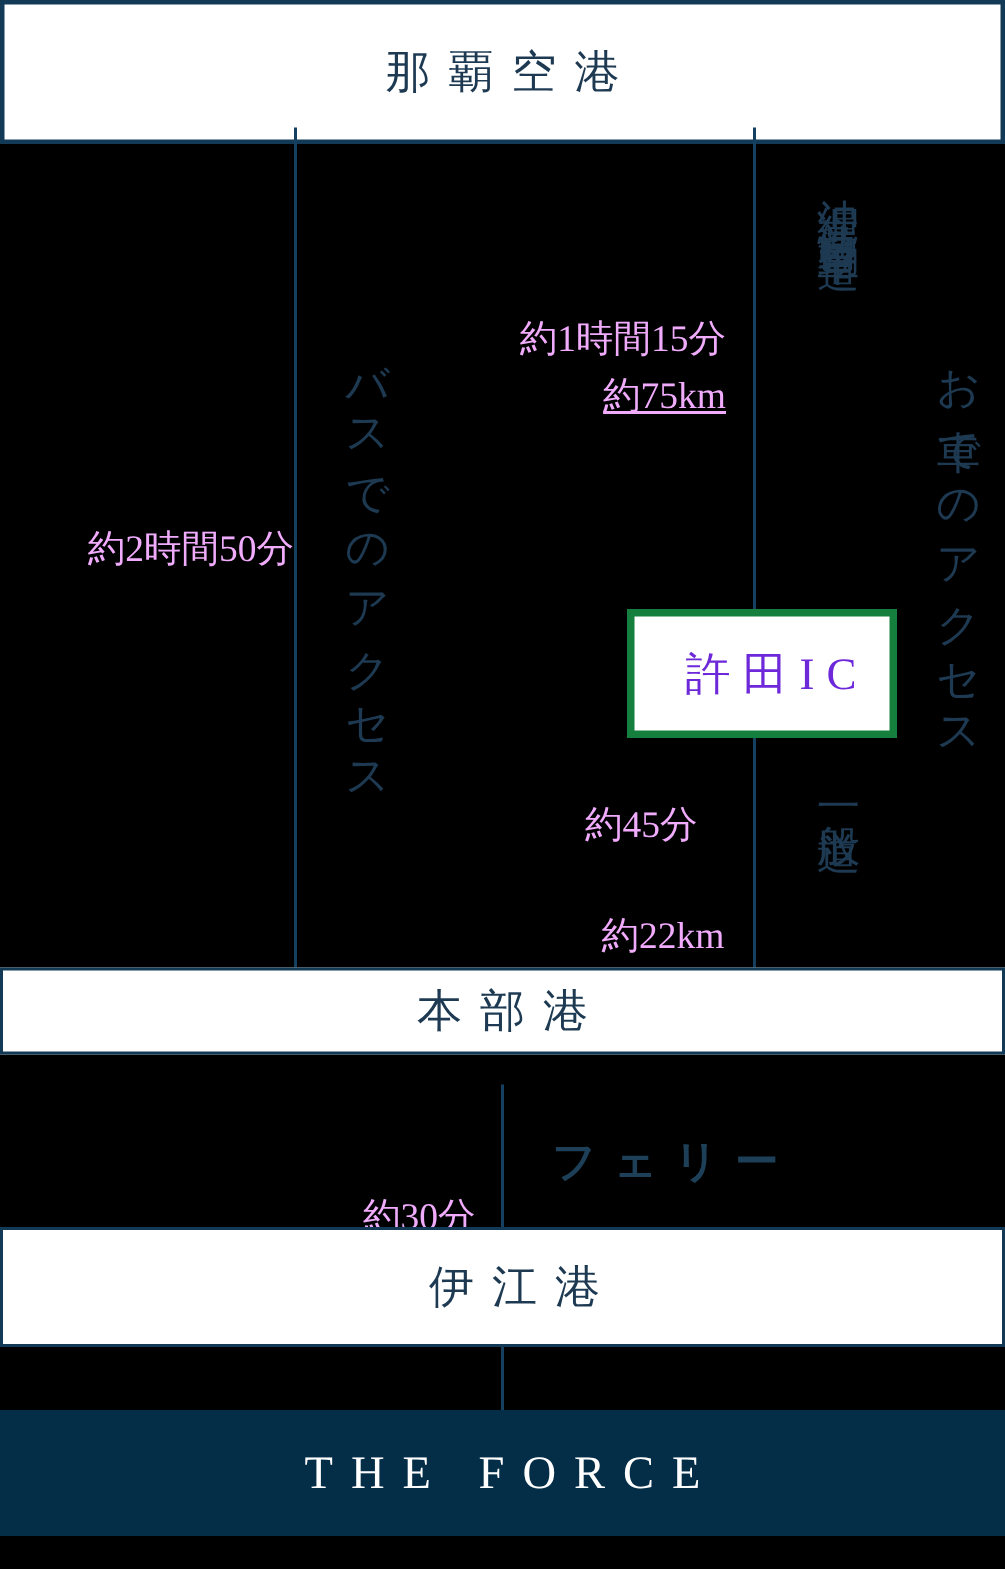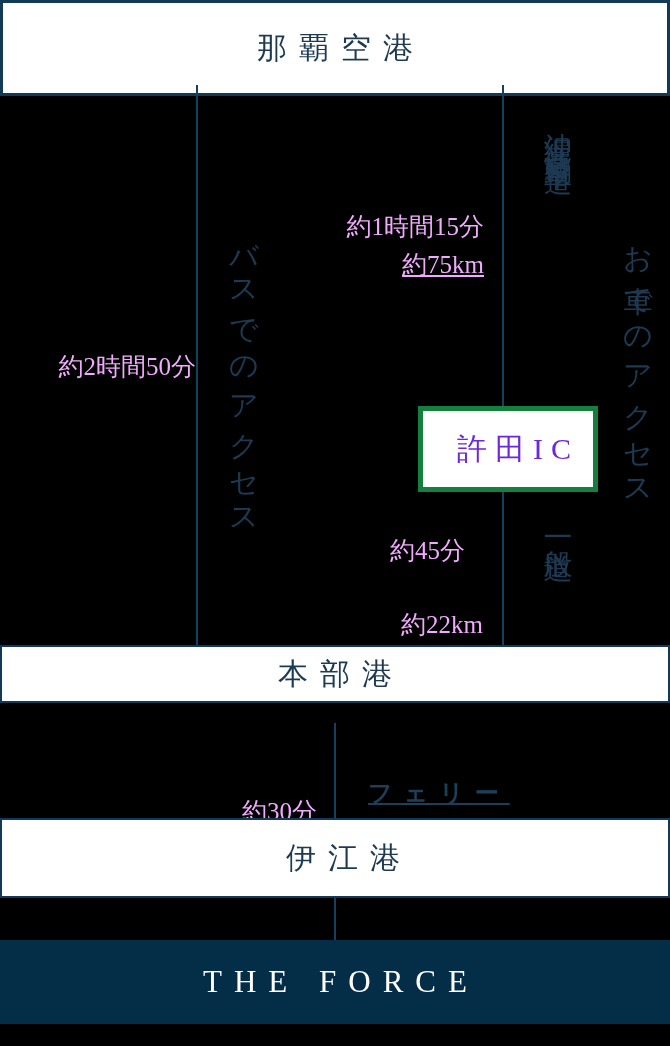--- a/index.html
+++ b/index.html
@@ -32,22 +32,22 @@
     writing-mode:vertical-rl;text-orientation:upright;
     letter-spacing:5px;line-height:1.05;
   }
   #kyoda-box{
     position:absolute;left:418px;top:406px;width:180px;height:86px;
     background:#ffffff;border:5px solid #15803d;box-sizing:border-box;
     display:flex;align-items:center;justify-content:center;
     color:#6d28d9;font-size:30px;letter-spacing:8px;text-indent:8px;padding-left:12px;
   }
   #ferry-label{
-    position:absolute;left:368px;top:777px;
-    color:#1d4058;font-size:24px;font-weight:600;letter-spacing:11px;text-decoration:underline;
+    position:absolute;left:368px;top:755px;
+    color:#1d4058;font-size:29px;font-weight:600;letter-spacing:11px;
   }
   #footer-bar{
     position:absolute;left:0;top:940px;width:670px;height:84px;
     background:#042e48;
     display:flex;align-items:center;justify-content:center;
     color:#ffffff;font-size:31px;font-weight:400;letter-spacing:12px;text-indent:12px;
   }
 </style>
 </head>
 <body>

